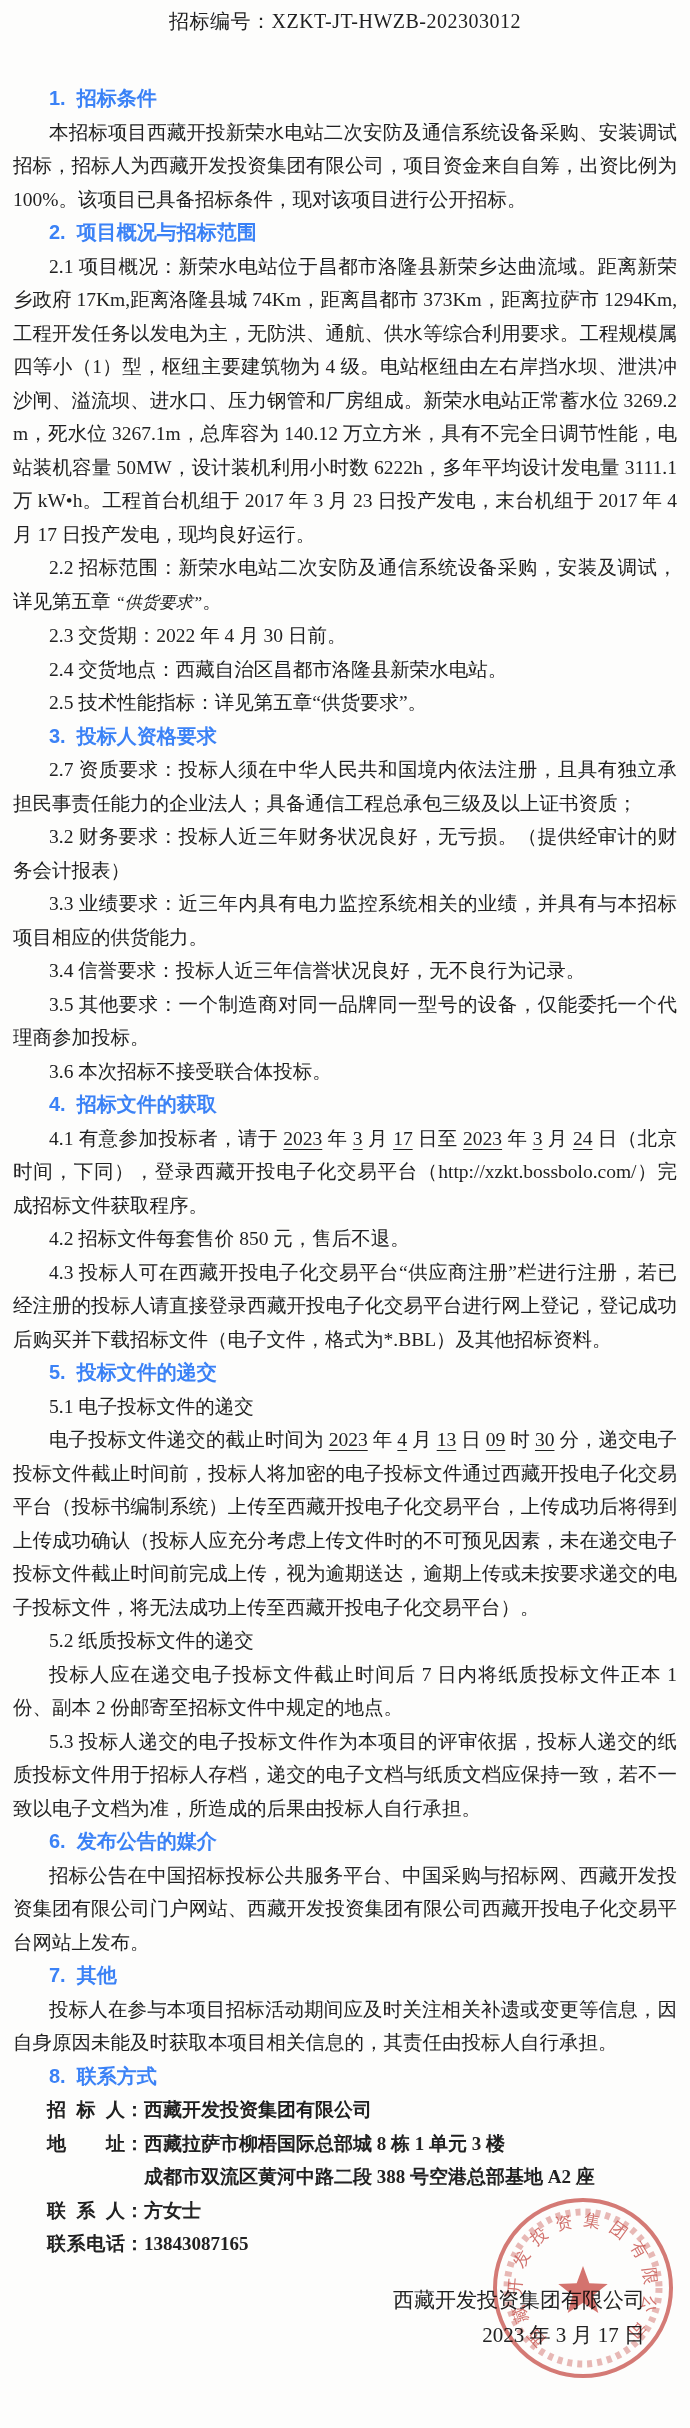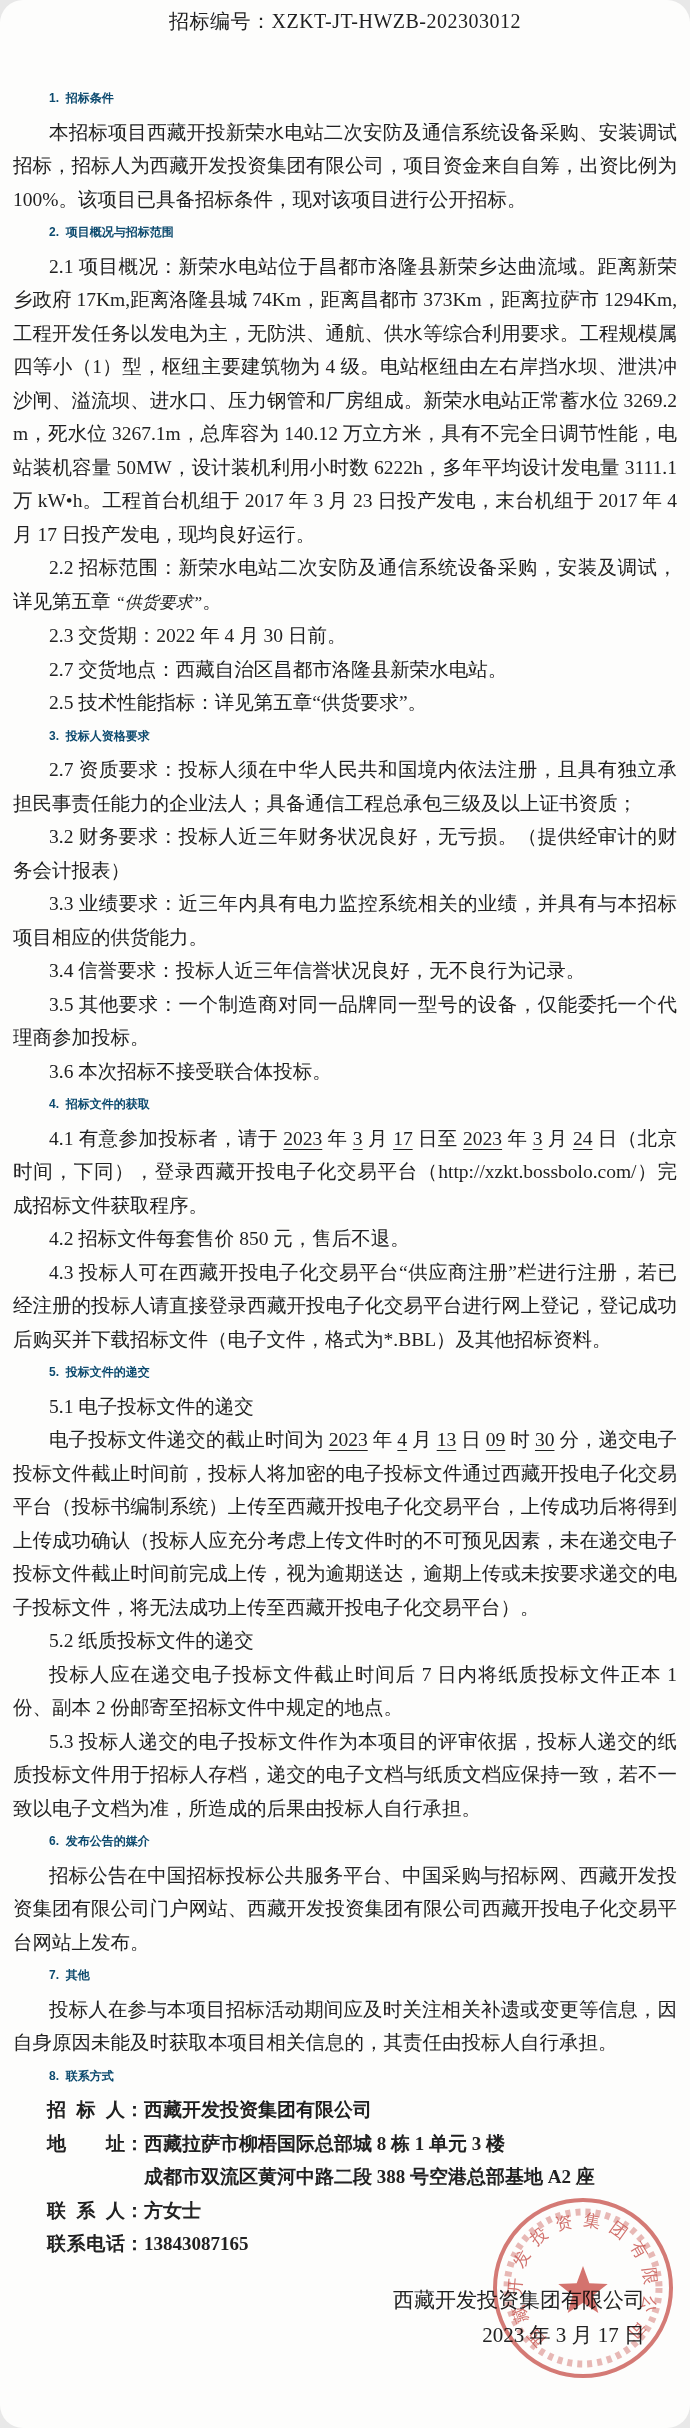--- a/index.html
+++ b/index.html
@@ -6,39 +6,38 @@
   .page{
     position:relative;
     width:690px;height:2428px;
     margin:0 auto;
     background:#fdfdfc;
     overflow:hidden;
     color:#212121;
     font-family:"Liberation Serif","DejaVu Serif",serif;
     box-sizing:border-box;
     padding:6px 13px 0 13px;
-    border-radius:23px;
   }
   .tender-no{
     text-align:center;
     font-size:20px;
     line-height:30px;
     letter-spacing:0.5px;
     white-space:pre-wrap;
   }
   #sections{margin-top:46px;}
   .section{margin:0;}
   .sec-title{
     font-family:"Liberation Sans","DejaVu Sans",sans-serif;
     font-weight:bold;
-    font-size:12px;
+    font-size:20px;
     line-height:33.5px;
     text-indent:36px;
     white-space:pre-wrap;
-    color:#0c4a6e;
+    color:#3b82f6;
   }
   .para{
     margin:0;
     font-size:19.5px;
     line-height:33.5px;
     text-align:justify;
     text-indent:36px;
     white-space:pre-wrap;
     word-break:break-all;
   }
@@ -93,21 +92,21 @@
   <div id="sections">
       <div class="section">
         <div class="sec-title">1.  招标条件</div>
         <p class="para"><span>本招标项目西藏开投新荣水电站二次安防及通信系统设备采购、安装调试招标，招标人为西藏开发投资集团有限公司，项目资金来自自筹，出资比例为 100%。该项目已具备招标条件，现对该项目进行公开招标。</span></p>
       </div>
       <div class="section">
         <div class="sec-title">2.  项目概况与招标范围</div>
         <p class="para"><span>2.1 项目概况：新荣水电站位于昌都市洛隆县新荣乡达曲流域。距离新荣乡政府 17Km,距离洛隆县城 74Km，距离昌都市 373Km，距离拉萨市 1294Km,工程开发任务以发电为主，无防洪、通航、供水等综合利用要求。工程规模属四等小（1）型，枢纽主要建筑物为 4 级。电站枢纽由左右岸挡水坝、泄洪冲沙闸、溢流坝、进水口、压力钢管和厂房组成。新荣水电站正常蓄水位 3269.2m，死水位 3267.1m，总库容为 140.12 万立方米，具有不完全日调节性能，电站装机容量 50MW，设计装机利用小时数 6222h，多年平均设计发电量 3111.1 万 kW•h。工程首台机组于 2017 年 3 月 23 日投产发电，末台机组于 2017 年 4 月 17 日投产发电，现均良好运行。</span></p>
         <p class="para"><span>2.2 招标范围：新荣水电站二次安防及通信系统设备采购，安装及调试，详见第五章 </span><span class="alt">“供货要求”</span><span>。</span></p>
         <p class="para"><span>2.3 交货期：2022 年 4 月 30 日前。</span></p>
-        <p class="para"><span>2.7 交货地点：西藏自治区昌都市洛隆县新荣水电站。</span></p>
+        <p class="para"><span>2.4 交货地点：西藏自治区昌都市洛隆县新荣水电站。</span></p>
         <p class="para"><span>2.5 技术性能指标：详见第五章“供货要求”。</span></p>
       </div>
       <div class="section">
         <div class="sec-title">3.  投标人资格要求</div>
         <p class="para"><span>2.7 资质要求：投标人须在中华人民共和国境内依法注册，且具有独立承担民事责任能力的企业法人；具备通信工程总承包三级及以上证书资质；</span></p>
         <p class="para"><span>3.2 财务要求：投标人近三年财务状况良好，无亏损。（提供经审计的财务会计报表）</span></p>
         <p class="para"><span>3.3 业绩要求：近三年内具有电力监控系统相关的业绩，并具有与本招标项目相应的供货能力。</span></p>
         <p class="para"><span>3.4 信誉要求：投标人近三年信誉状况良好，无不良行为记录。</span></p>
         <p class="para"><span>3.5 其他要求：一个制造商对同一品牌同一型号的设备，仅能委托一个代理商参加投标。</span></p>
         <p class="para"><span>3.6 本次招标不接受联合体投标。</span></p>

